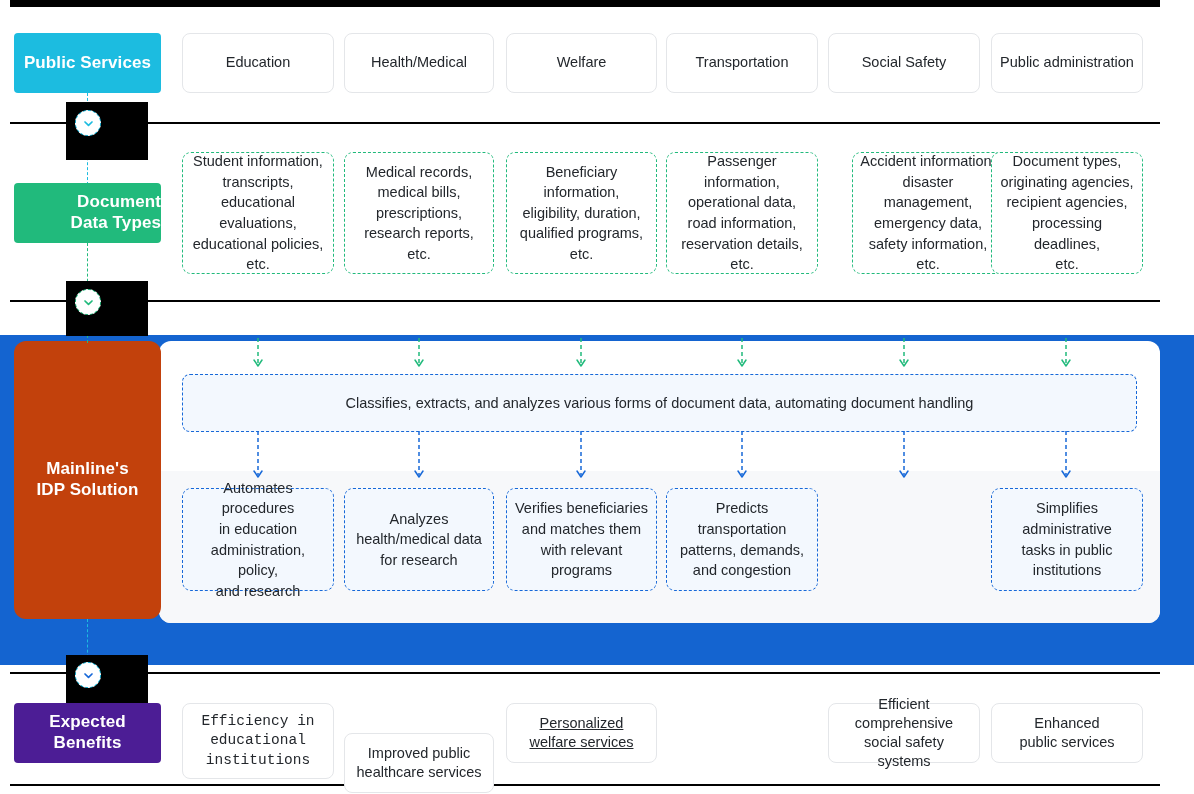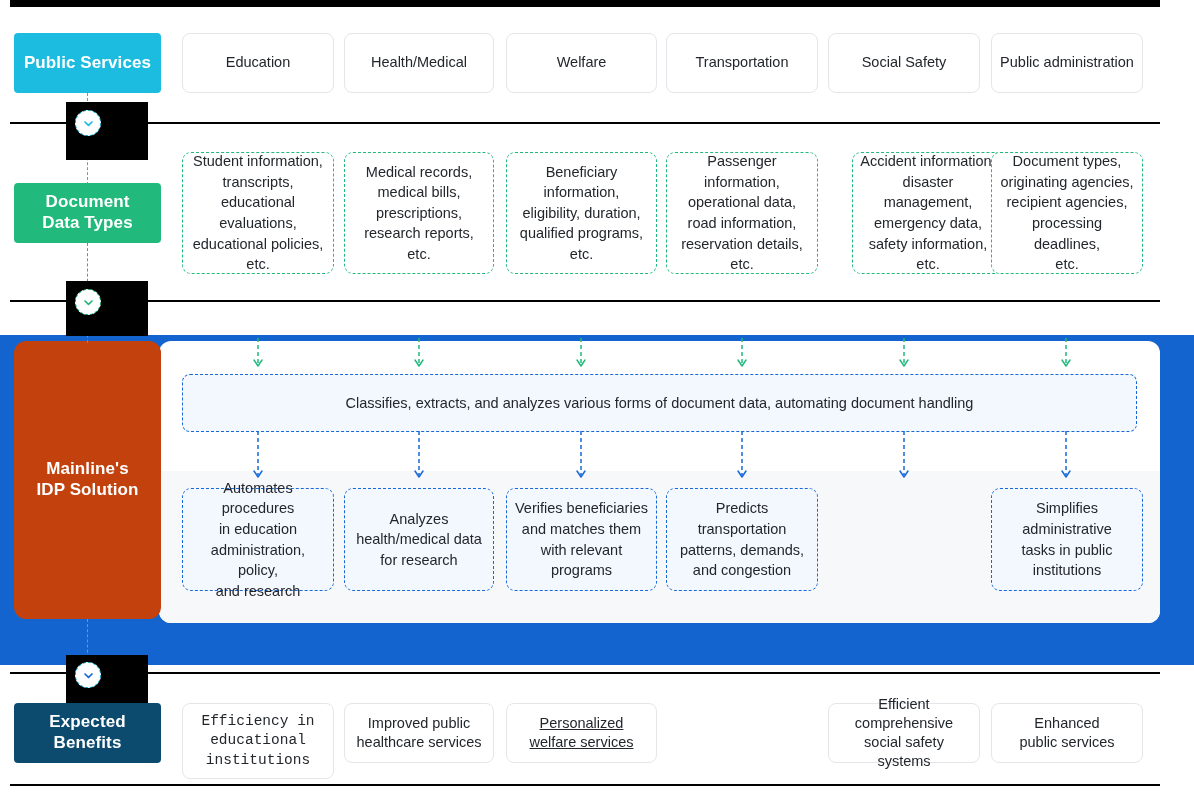--- a/index.html
+++ b/index.html
@@ -20,21 +20,21 @@
     position:absolute;box-sizing:border-box;
     display:flex;align-items:center;justify-content:center;
     text-align:center;color:#ffffff;font-weight:700;
     font-size:17px;line-height:1.22;letter-spacing:.1px;
     border-radius:4px;
     z-index:6;
   }
   .chip.public{background:#1CBCE0;}
   .chip.docs{background:#21BA7C;}
   .chip.idp{background:transparent;color:#ffffff;}
-  .chip.benefits{background:#0c4a6e;}
+  .chip.benefits{background:#4c1d95;}
 
   
   .card{
     position:absolute;box-sizing:border-box;
     background:#ffffff;
     border:1px solid #E4E6E9;
     border-radius:8px;
     display:flex;align-items:center;justify-content:center;
     text-align:center;
     color:#23272c;
@@ -155,21 +155,21 @@
   <div class="rule" style="left:10px;top:122px;width:1150px;height:2px;"></div>
 
   <div class="vline cyan" style="left:87px;top:93px;height:92px;"></div>
   <div class="artifact" style="left:66px;top:102px;width:82px;height:58px;"></div>
   <div class="chev cyan" style="left:75px;top:110px;">
     <svg width="13" height="13" viewBox="0 0 13 13" aria-hidden="true">
       <path d="M3 5 L6.5 8.4 L10 5" fill="none" stroke="#1CBCE0" stroke-width="1.7" stroke-linecap="round" stroke-linejoin="round"></path>
     </svg>
   </div>
 
-  <div class="chip docs" style="left:14px;top:183px;width:147px;height:60px;flex-direction:column;">
+  <div class="chip docs" style="left:14px;top:183px;width:147px;height:60px;flex-direction:column;align-items:flex-end;">
     <span>Document</span>
     <span>Data Types</span>
   </div>
 
   <div class="card-dash-green pre" style="left:182px;top:152px;width:152px;height:122px;">
     <span style="white-space: pre-line;">Student information,
 transcripts,
 educational evaluations,
 educational policies,
 etc.</span>
@@ -350,21 +350,21 @@
 
   <div class="chip benefits" style="left:14px;top:703px;width:147px;height:60px;flex-direction:column;">
     <span>Expected</span>
     <span>Benefits</span>
   </div>
 
   <div class="card pre" style="left:182px;top:703px;width:152px;height:76px;font-family:Liberation Mono, monospace;">
     <span style="white-space: pre-line;">Efficiency in
 educational institutions</span>
   </div>
-  <div class="card pre" style="left:344px;top:703px;width:150px;height:60px;">
+  <div class="card pre" style="left:344px;top:733px;width:150px;height:60px;">
     <span style="white-space: pre-line;">Improved public
 healthcare services</span>
   </div>
   <div class="card pre" style="left:506px;top:703px;width:151px;height:60px;">
     <span style="white-space: pre-line; text-decoration: underline;">Personalized
 welfare services</span>
   </div>
   <div class="card pre" style="left:828px;top:703px;width:152px;height:60px;padding-left:8px;">
     <span style="white-space: pre-line;">Efficient comprehensive
 social safety systems</span>

